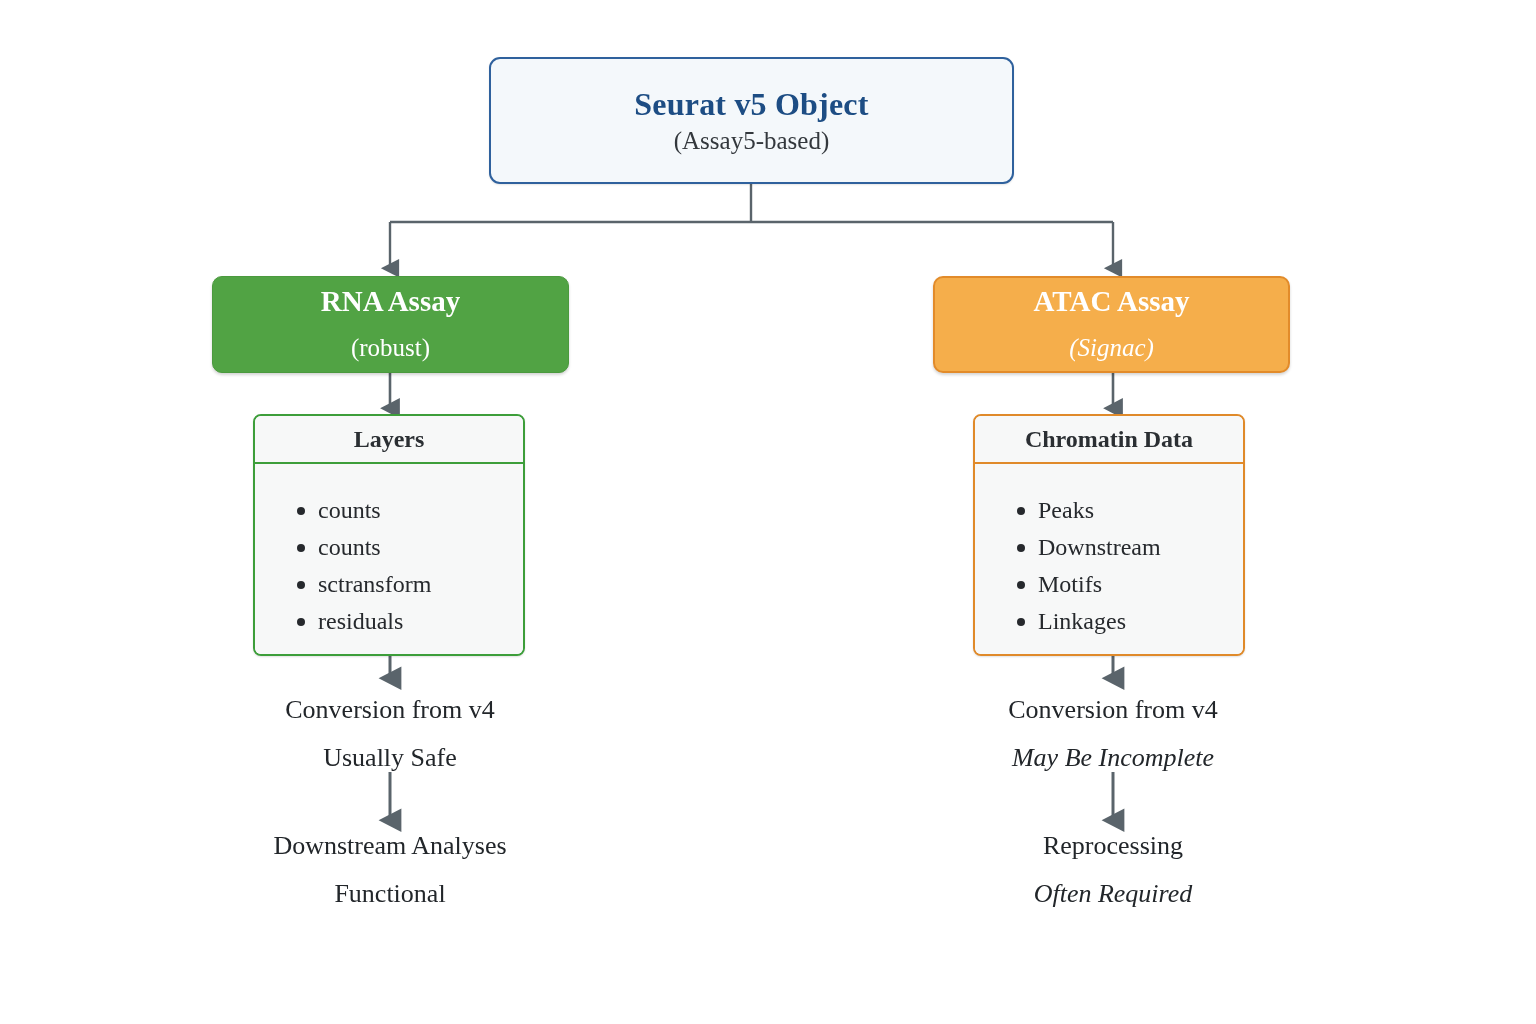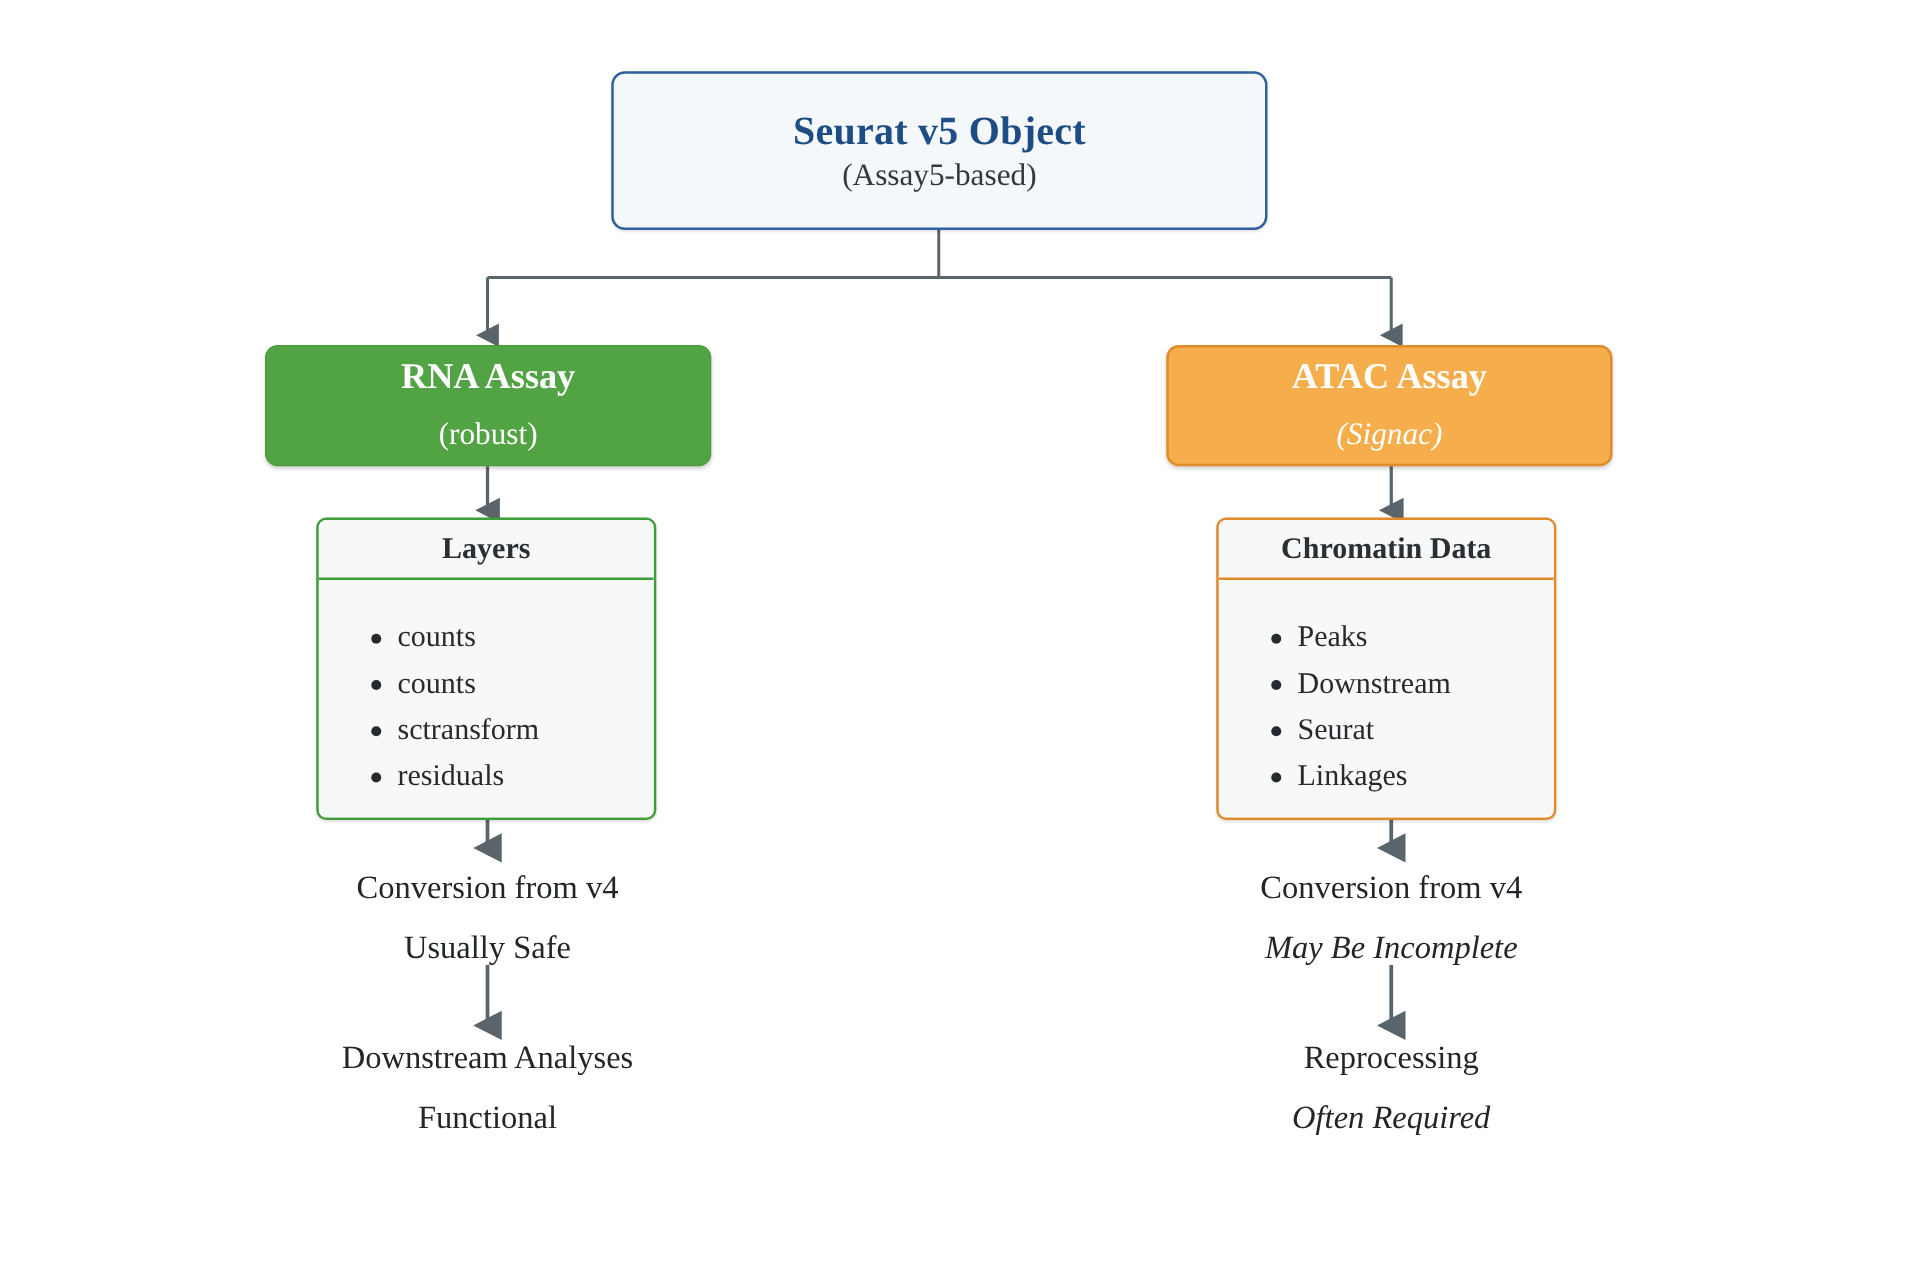--- a/index.html
+++ b/index.html
@@ -237,21 +237,21 @@
       <div class="panel-item">
         <span class="bullet"></span>
         <span>Peaks</span>
       </div>
       <div class="panel-item">
         <span class="bullet"></span>
         <span>Downstream</span>
       </div>
       <div class="panel-item">
         <span class="bullet"></span>
-        <span>Seurat</span>
+        <span>Motifs</span>
       </div>
       <div class="panel-item">
         <span class="bullet"></span>
         <span>Linkages</span>
       </div>
     </div>
   </div>
 
   <div class="node text-node" style="left:180px; top:694px;">
     <div class="text-main">Conversion from v4</div>

